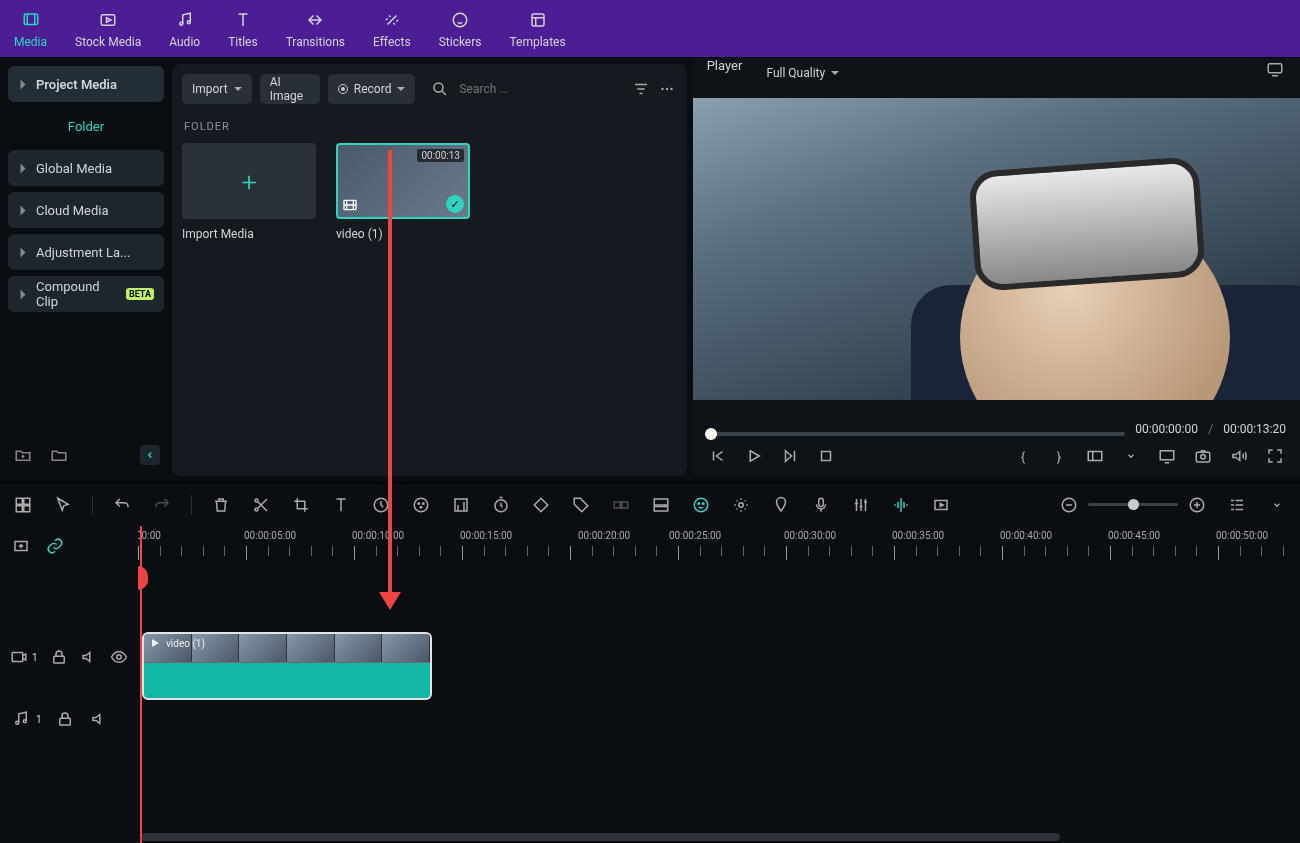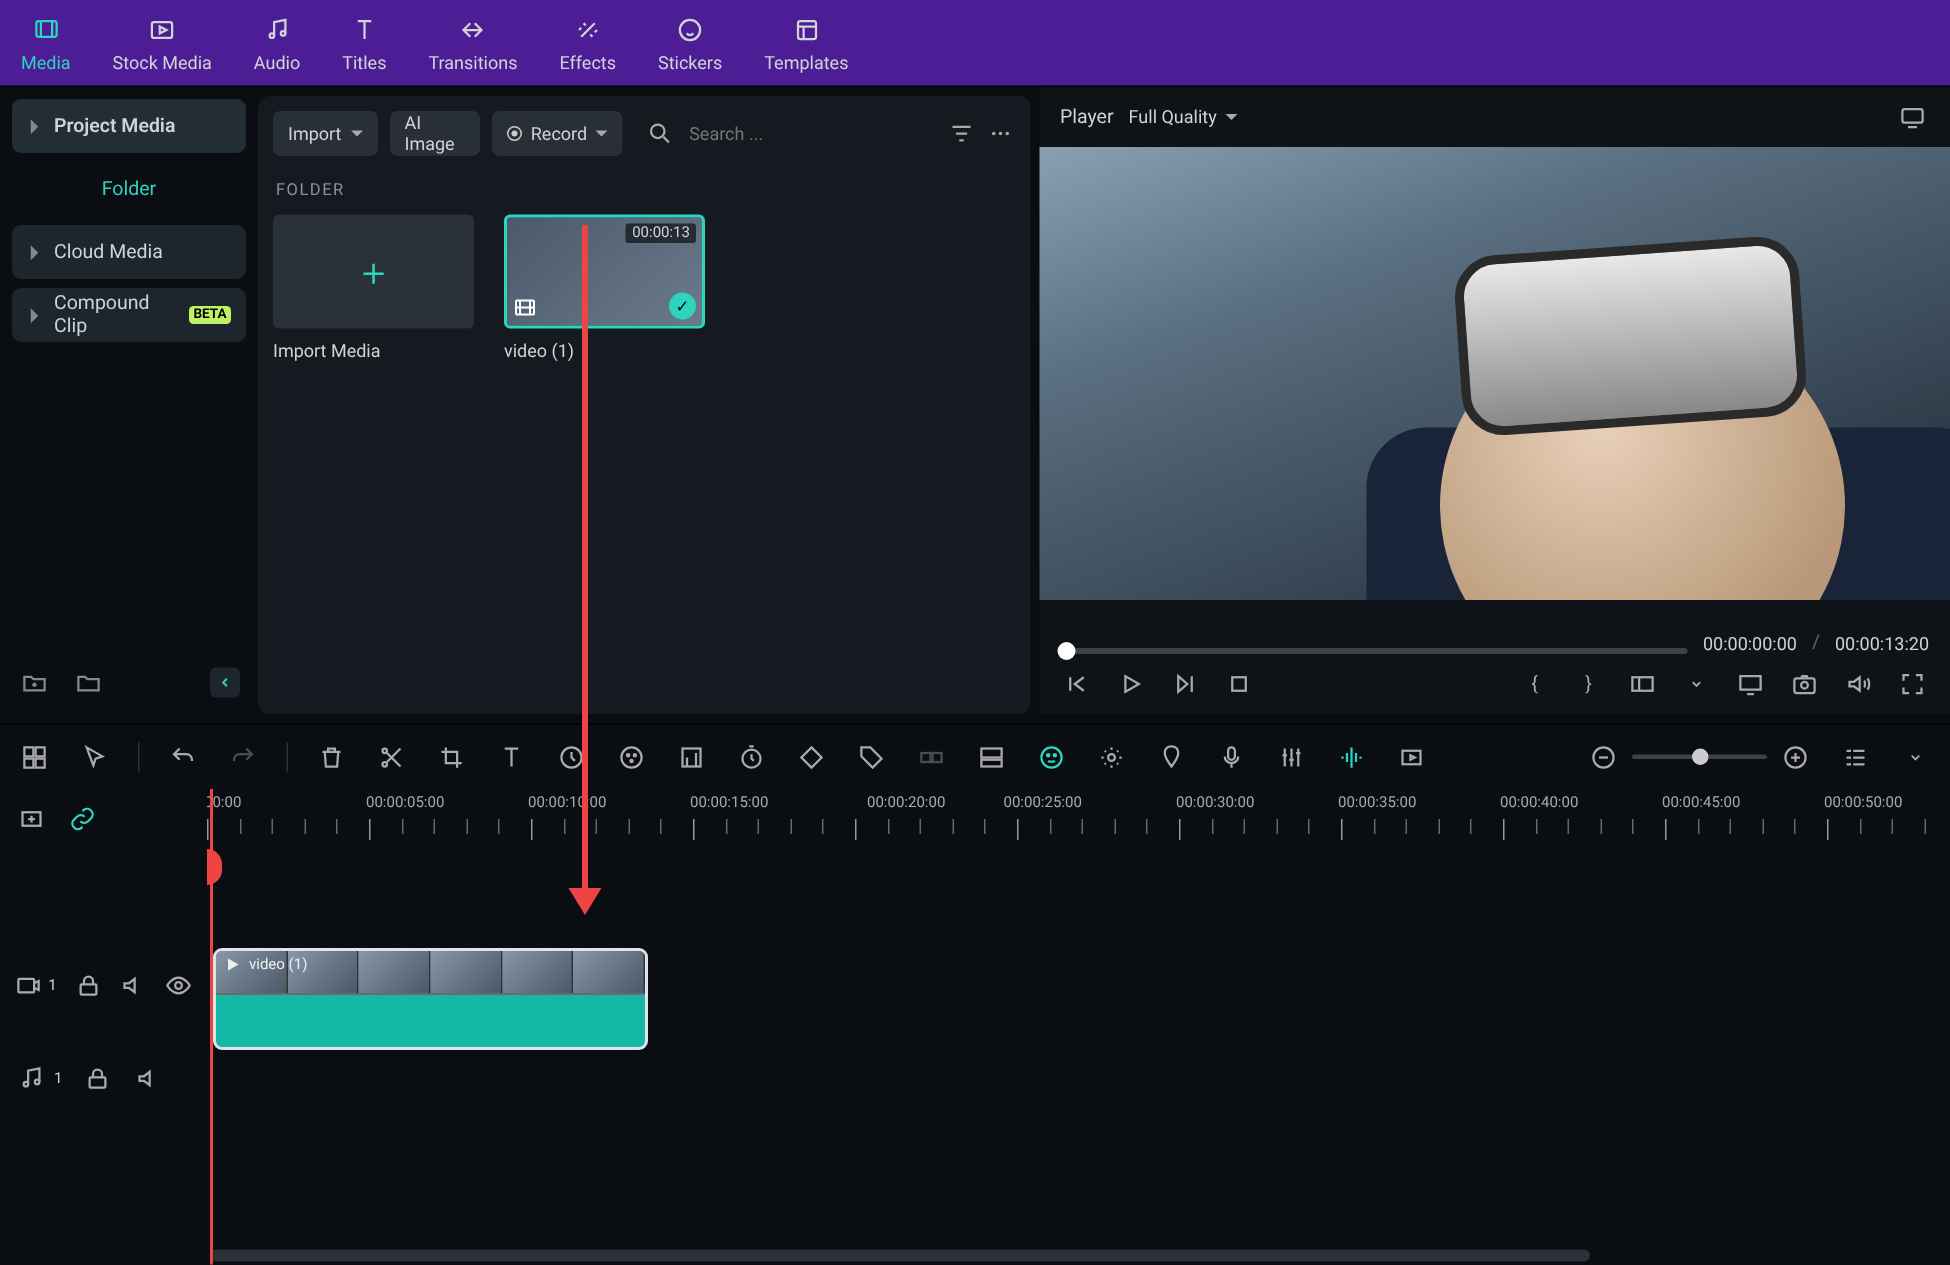--- a/index.html
+++ b/index.html
@@ -54,21 +54,21 @@
   .tile .thumb.import{cursor:pointer}
   .tile .thumb.import .plus{color:var(--accent);font-size:26px;font-weight:200}
   .tile.video .thumb{border:2px solid var(--accent);background:linear-gradient(135deg,#4a5a6a,#6a7a8a)}
   .tile .dur{position:absolute;top:4px;right:4px;background:rgba(0,0,0,.6);padding:1px 4px;font-size:10px;border-radius:2px}
   .tile .media-ico{position:absolute;bottom:4px;left:4px;color:#fff}
   .tile .check{position:absolute;bottom:4px;right:4px;width:18px;height:18px;border-radius:50%;background:var(--accent);display:flex;align-items:center;justify-content:center;color:#000;font-size:11px}
   .tile .caption{margin-top:8px;font-size:12px;color:var(--txt)}
 
   
   .player{flex:1;margin:0 0 6px 0;display:flex;flex-direction:column}
-  .player-bar{height:40px;display:flex;align-items:center;padding:0 14px;background:#0e1318}
+  .player-bar{height:40px;display:flex;padding:0 14px;gap:14px;background:#0e1318}
   .player-bar .spacer{flex:1}
   .preview{flex:1;background:linear-gradient(160deg,#8aa0b0 0%,#5a6f80 30%,#1a2530 100%);position:relative;overflow:hidden}
   
   .preview .vr{position:absolute;left:46%;top:22%;width:230px;height:120px;border-radius:28px;background:linear-gradient(#e8e8e8,#888);border:6px solid #2a2a2a;transform:rotate(-4deg)}
   .preview .head{position:absolute;left:44%;top:36%;width:270px;height:260px;border-radius:50%;background:radial-gradient(circle at 40% 30%,#e8d0b8,#b89878 70%)}
   .preview .body{position:absolute;left:36%;top:62%;width:420px;height:300px;border-radius:40px;background:#1a2438}
   .progress-row{height:36px;display:flex;align-items:flex-end;padding:0 14px;gap:10px;background:#0e1318}
   .progress-row .track{flex:1;height:4px;background:#3a424a;border-radius:2px;position:relative}
   .progress-row .track::before{content:'';position:absolute;left:-2px;top:-4px;width:12px;height:12px;background:#fff;border-radius:50%}
   .progress-row .time{font-size:12px}
@@ -198,21 +198,29 @@
   <div class="sidebar">
     <div class="side-item active">
       <span class="chev"></span>
       <span>Project Media</span>
     </div>
     <div class="side-item folder">
       <span>Folder</span>
     </div>
     <div class="side-item">
       <span class="chev"></span>
+      <span>Global Media</span>
+    </div>
+    <div class="side-item">
+      <span class="chev"></span>
       <span>Cloud Media</span>
+    </div>
+    <div class="side-item">
+      <span class="chev"></span>
+      <span>Adjustment La...</span>
     </div>
     <div class="side-item">
       <span class="chev"></span>
       <span>Compound Clip</span>
       <span class="beta">BETA</span>
     </div>
 
     <div class="sidebar-foot">
       <span class="icbtn">
           <svg class="i" viewBox="0 0 24 24" stroke="currentColor" fill="none" stroke-width="2">

